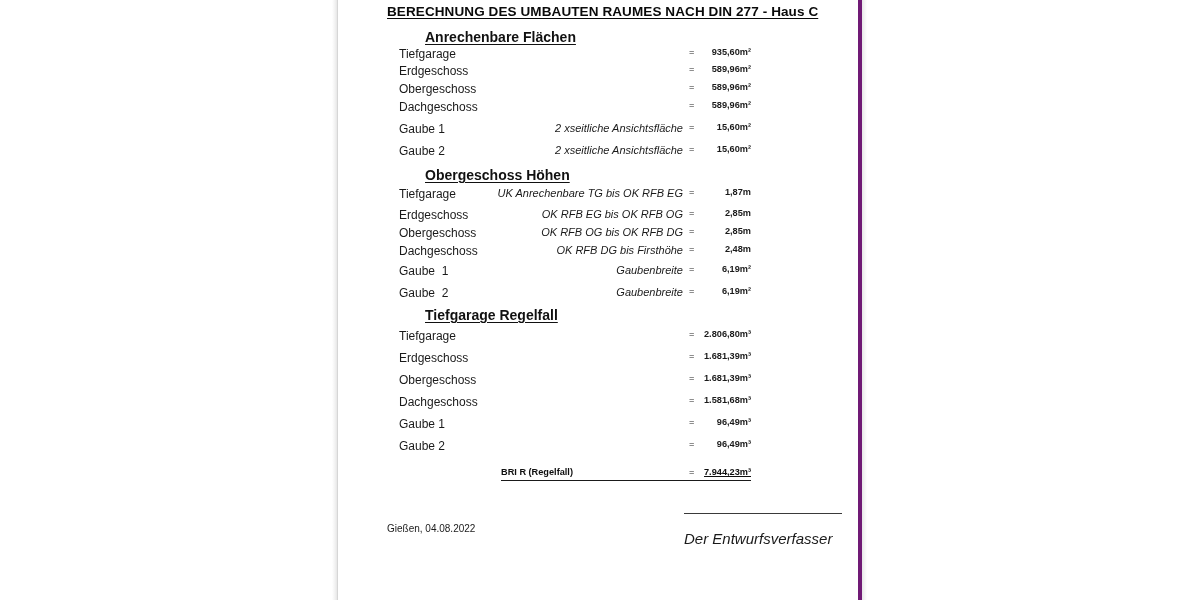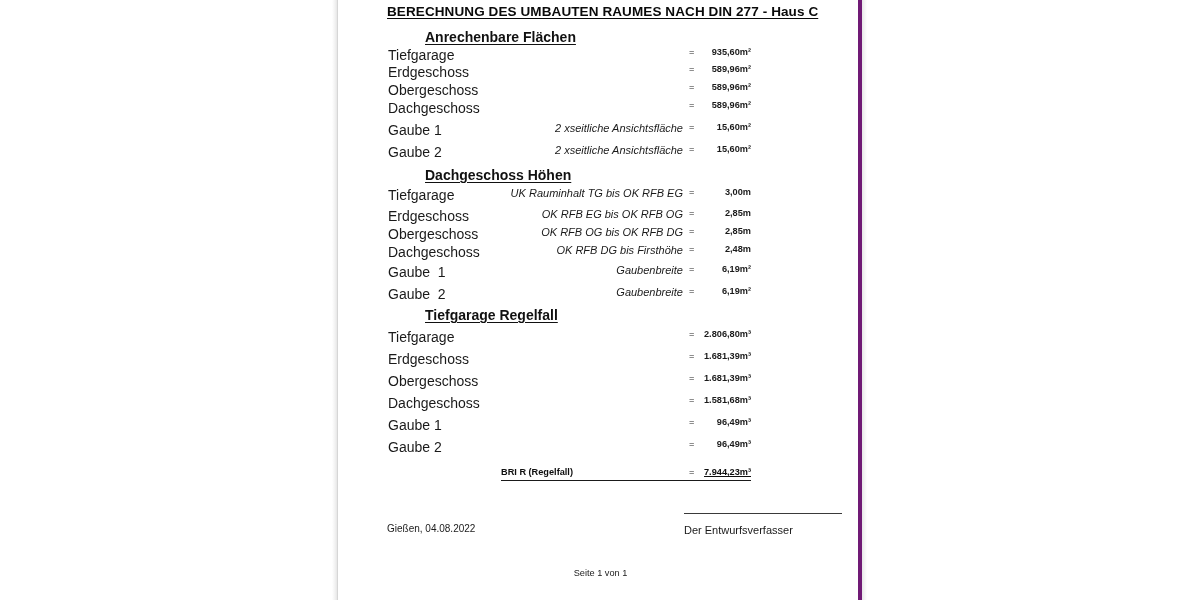--- a/index.html
+++ b/index.html
@@ -74,23 +74,23 @@
   }
 
   .row {
     position: absolute;
     left: 0;
     width: 525px;
     height: 14px;
   }
   .row .label {
     position: absolute;
-    left: 50px;
-    top: 0;
-    font-size: 14px;
+    left: 61px;
+    top: 0;
+    font-size: 12px;
     color: #1a1a1a;
     white-space: pre;
   }
   .row .note {
     position: absolute;
     right: 180px;
     top: 0;
     font-size: 11px;
     font-style: italic;
     color: #1a1a1a;
@@ -179,24 +179,25 @@
     left: 346px;
     top: 513px;
     width: 158px;
   }
   .sign-line {
     width: 158px;
     height: 1px;
     background: #3a3a3a;
   }
   .sign-caption {
-    margin-top: 10px;
-    font-size: 11px;
-    color: #1a1a1a;
-    white-space: nowrap;
+    margin-top: 16px;
+    font-size: 15px;
+    color: #1a1a1a;
+    white-space: nowrap;
+    font-style: italic;
   }
   .page-footer {
     position: absolute;
     left: 0;
     top: 568px;
     width: 525px;
     text-align: center;
     font-size: 9.2px;
     color: #1a1a1a;
   }
@@ -245,27 +246,27 @@
       <span class="eq">=</span>
       <span class="value">15,60m²</span>
     </div>
     <div class="row" style="top:144px;">
       <span class="label">Gaube 2</span>
       <span class="note">2 xseitliche Ansichtsfläche</span>
       <span class="eq">=</span>
       <span class="value">15,60m²</span>
     </div>
 
-    <div class="section-head" style="top:167px;">Dachgeschoss Höhen</div>
+    <div class="section-head" style="top:167px;">Obergeschoss Höhen</div>
 
     <div class="row" style="top:187px;">
       <span class="label">Tiefgarage</span>
-      <span class="note">UK Rauminhalt TG bis OK RFB EG</span>
-      <span class="eq">=</span>
-      <span class="value">3,00m</span>
+      <span class="note">UK Anrechenbare TG bis OK RFB EG</span>
+      <span class="eq">=</span>
+      <span class="value">1,87m</span>
     </div>
     <div class="row" style="top:208px;">
       <span class="label">Erdgeschoss</span>
       <span class="note">OK RFB EG bis OK RFB OG</span>
       <span class="eq">=</span>
       <span class="value">2,85m</span>
     </div>
     <div class="row" style="top:226px;">
       <span class="label">Obergeschoss</span>
       <span class="note">OK RFB OG bis OK RFB DG</span>
@@ -337,16 +338,15 @@
       <div class="rule"></div>
     </div>
 
     <div class="place-date">Gießen, 04.08.2022</div>
 
     <div class="sign-block">
       <div class="sign-line"></div>
       <div class="sign-caption">Der Entwurfsverfasser</div>
     </div>
 
-    <div class="page-footer">Seite 1 von 1</div>
 
   </div>
 </div>
 
 </body></html>

